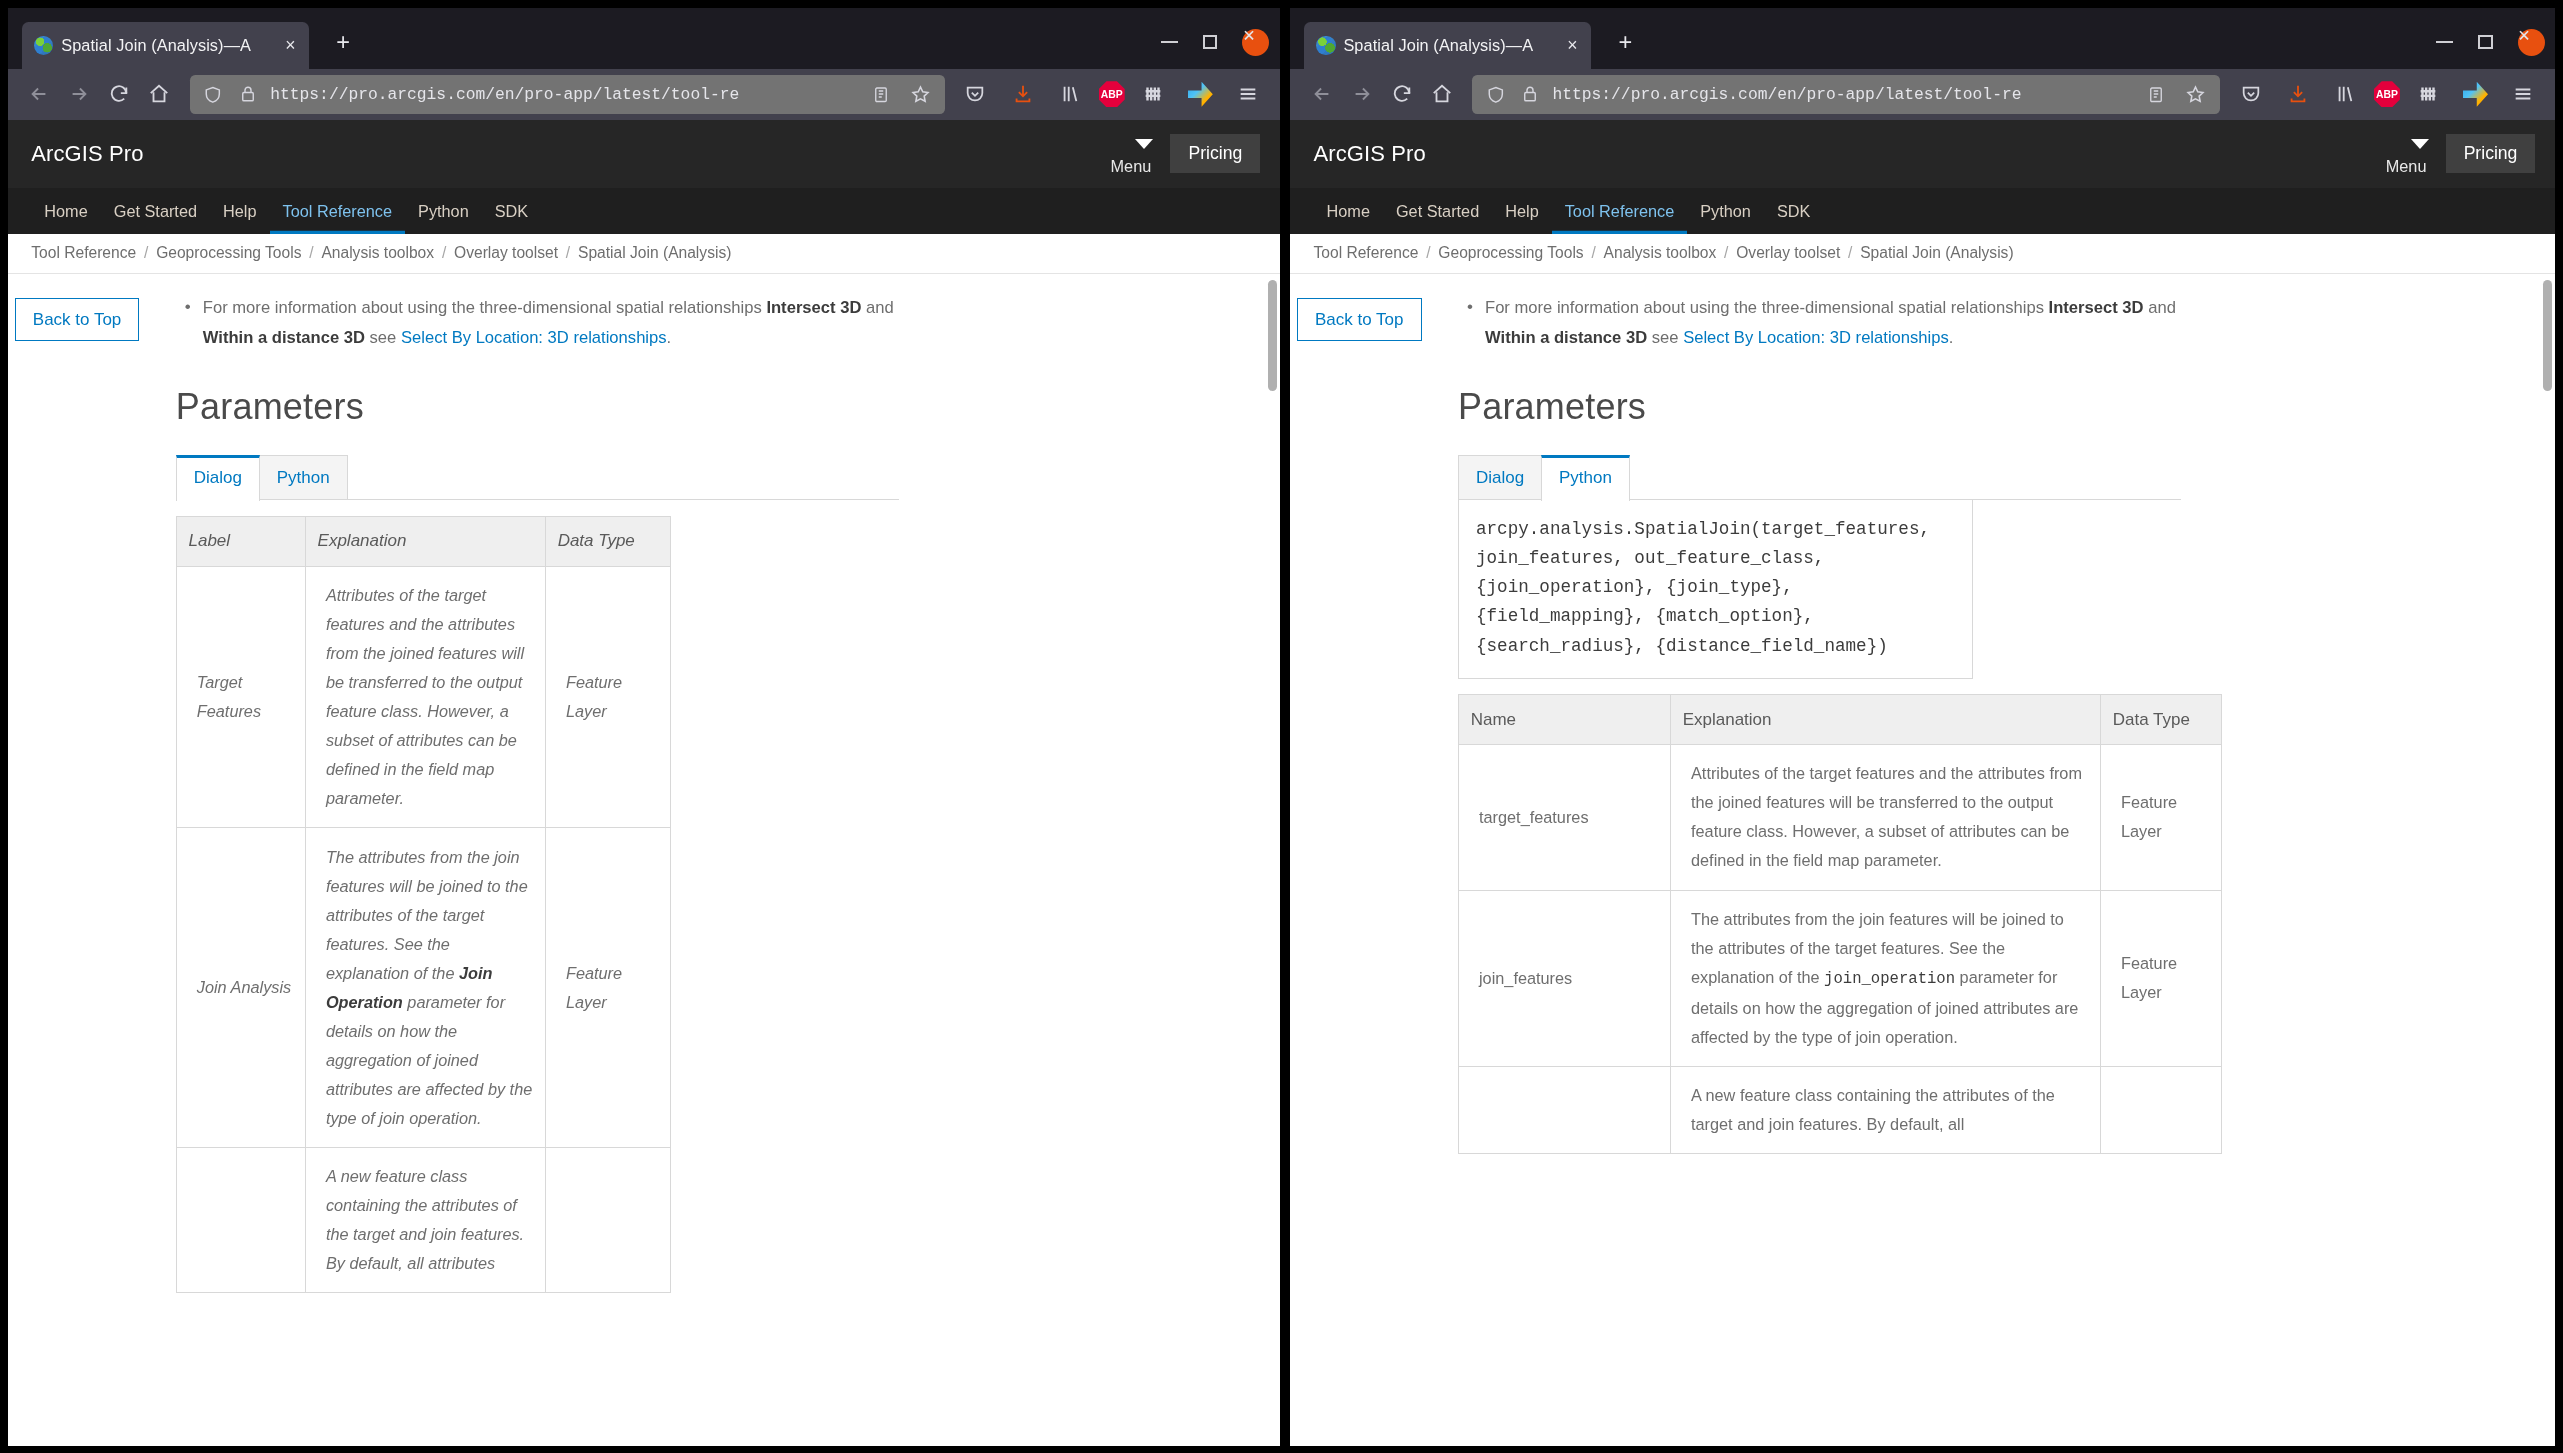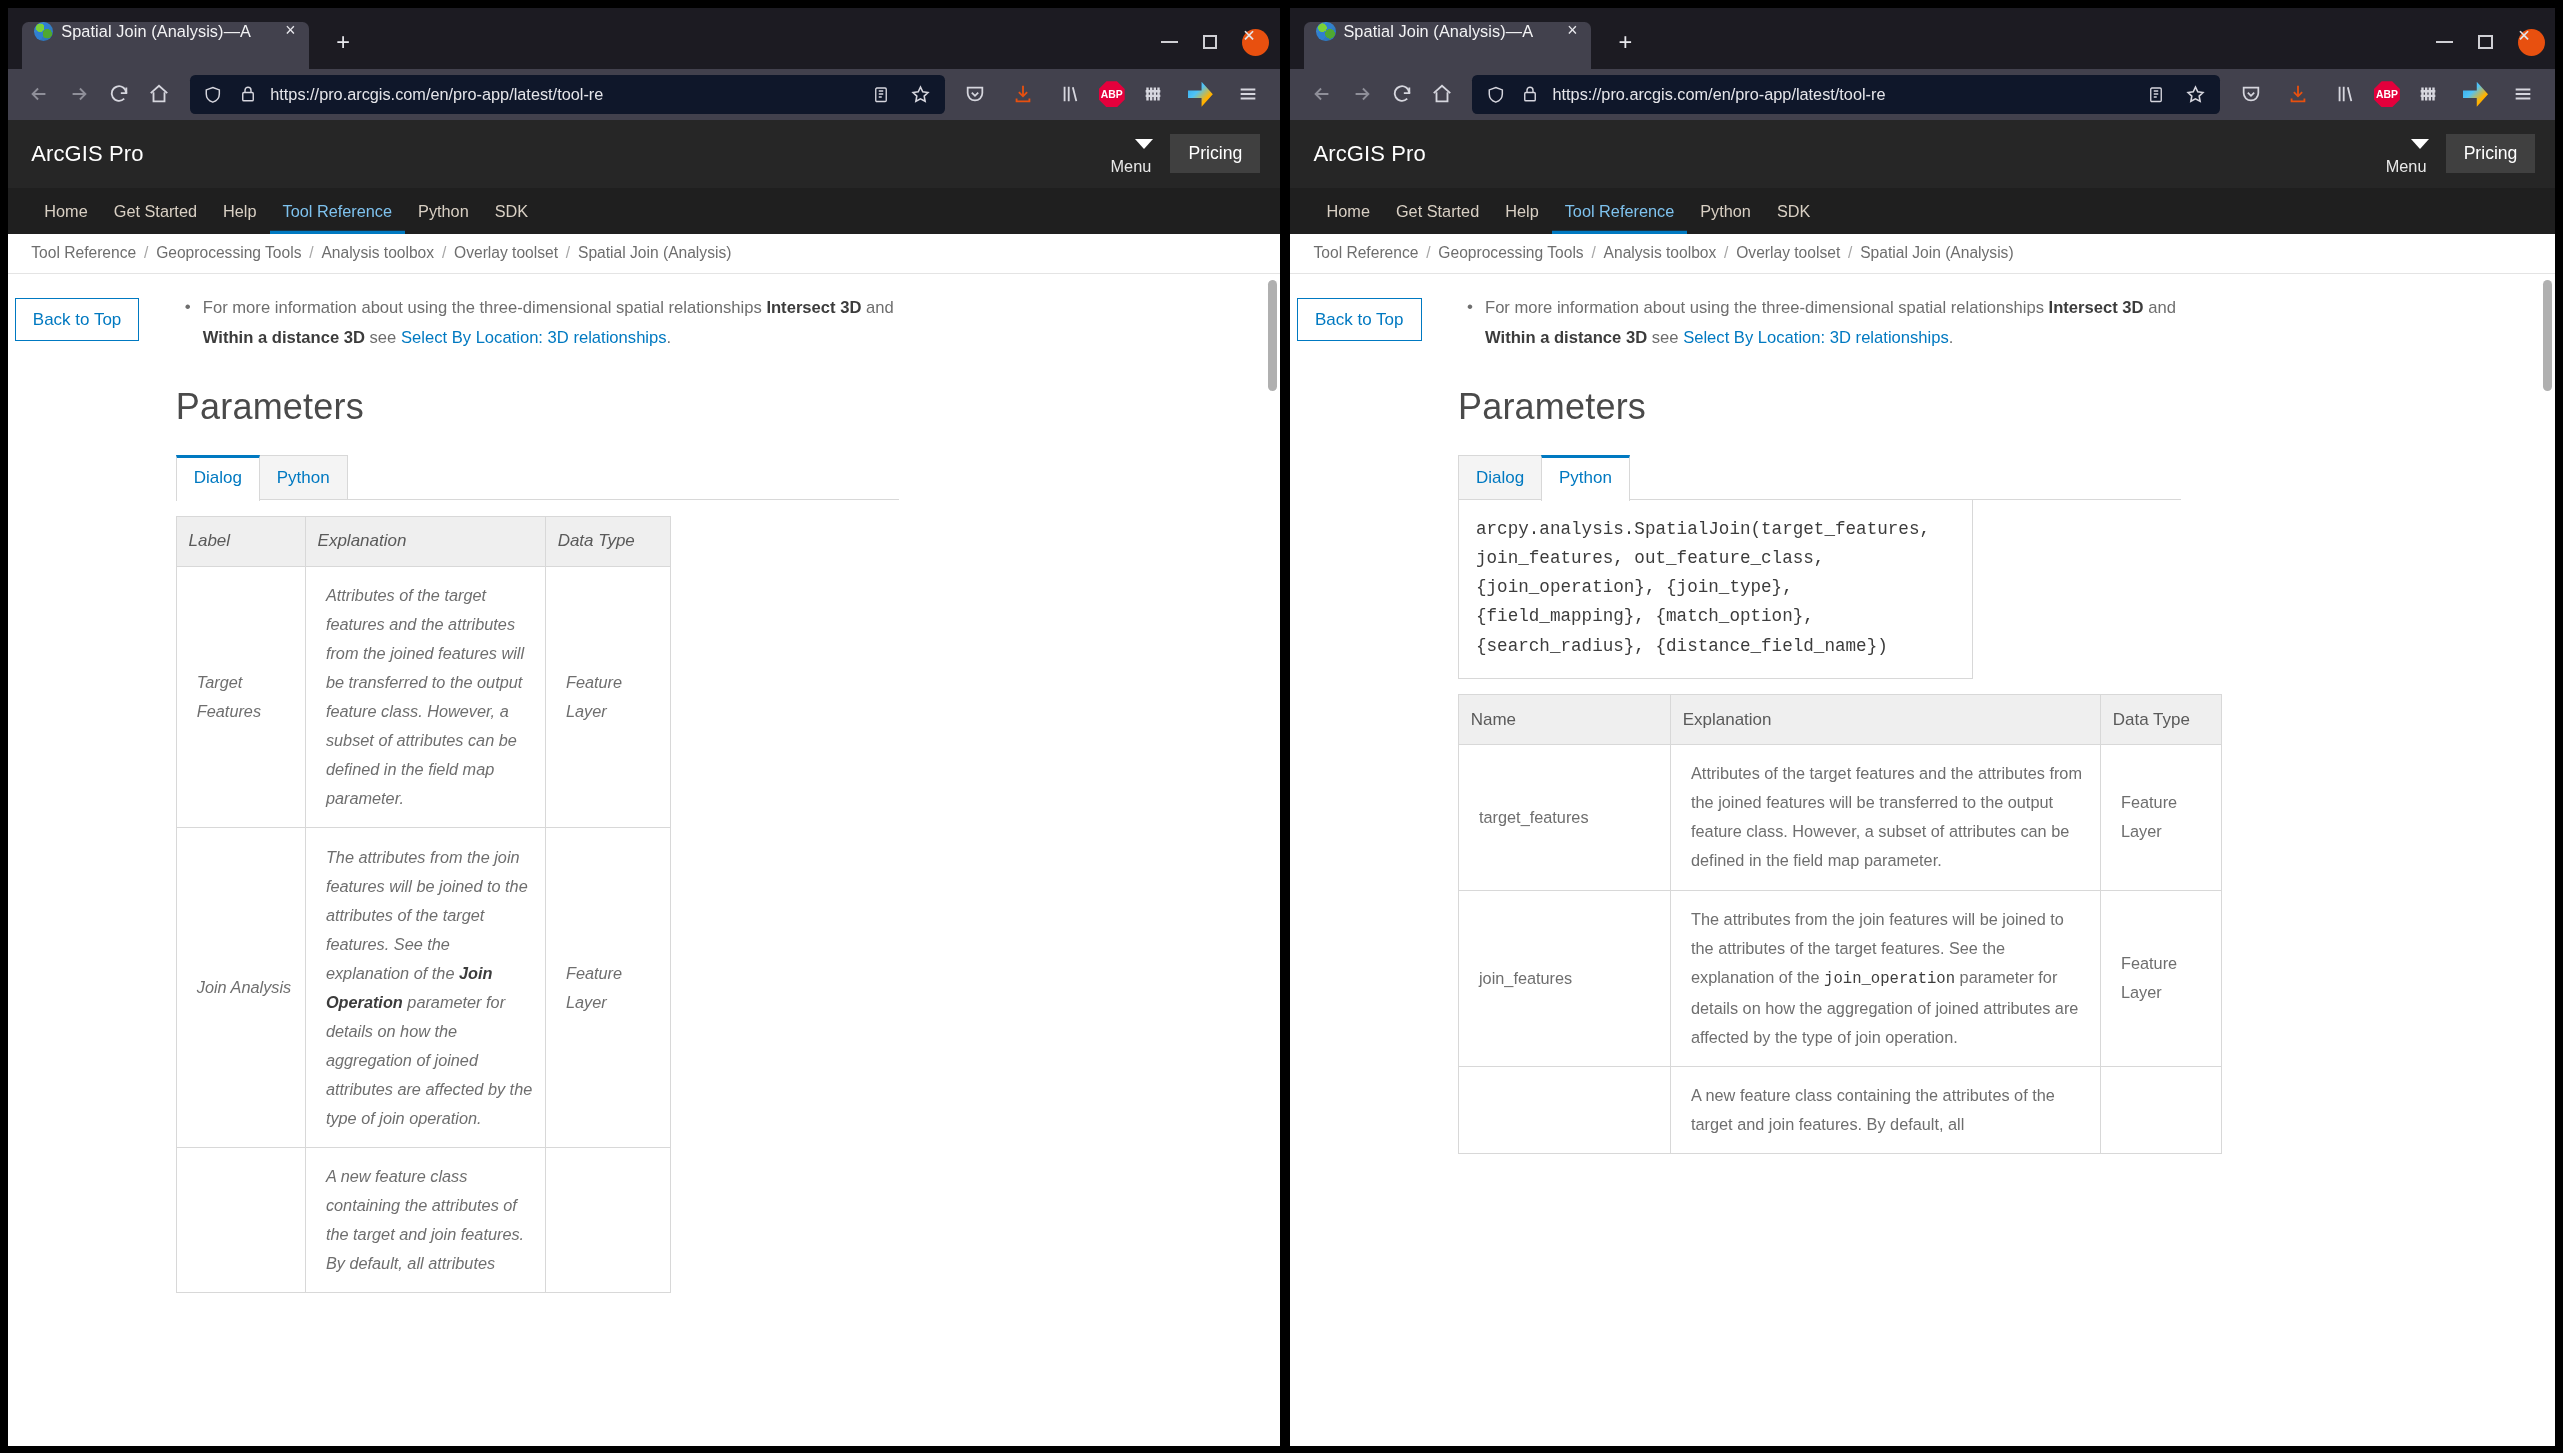--- a/index.html
+++ b/index.html
@@ -32,21 +32,21 @@
     align-items: flex-end;
     padding: 0 11.7px 0 14.3px;
     position: relative;
     flex: 0 0 auto;
   }
   .browser-tab {
     height: 47px;
     background: #42414d;
     border-radius: 6.5px 6.5px 0 0;
     display: flex;
-    align-items: flex-start;
+    align-items: center;
     padding: 0 9px 0 11.7px;
     min-width: 287px;
     max-width: 300px;
     gap: 7.8px;
   }
   .tab-favicon {
     width: 19.6px; height: 19.6px; flex: 0 0 auto;
     border-radius: 50%;
     background:
       radial-gradient(circle at 32% 30%, #7ad13a 0 22%, transparent 23%),
@@ -98,28 +98,29 @@
   .navicon {
     width: 40px; height: 40px;
     display: flex; align-items: center; justify-content: center;
     color: #d6d6de;
   }
   .navicon.dim { color: #8f8f99; }
   .navicon svg { display:block; }
   .urlbar {
     flex: 1 1 auto;
     height: 39px;
-    background: #0f172a;
+    background: #737373;
     border-radius: 5.2px;
     margin: 0 10.4px;
     display: flex;
     align-items: center;
     padding: 0 10.4px;
     gap: 9px;
     min-width: 0;
+    font-family: Liberation Mono, monospace;
   }
   .url-text {
     color: #e5e5ea;
     font-size: 16.3px;
     white-space: nowrap;
     overflow: hidden;
     flex: 1 1 auto;
     -webkit-mask-image: linear-gradient(to right, #000 86%, transparent 100%);
     mask-image: linear-gradient(to right, #000 86%, transparent 100%);
   }

